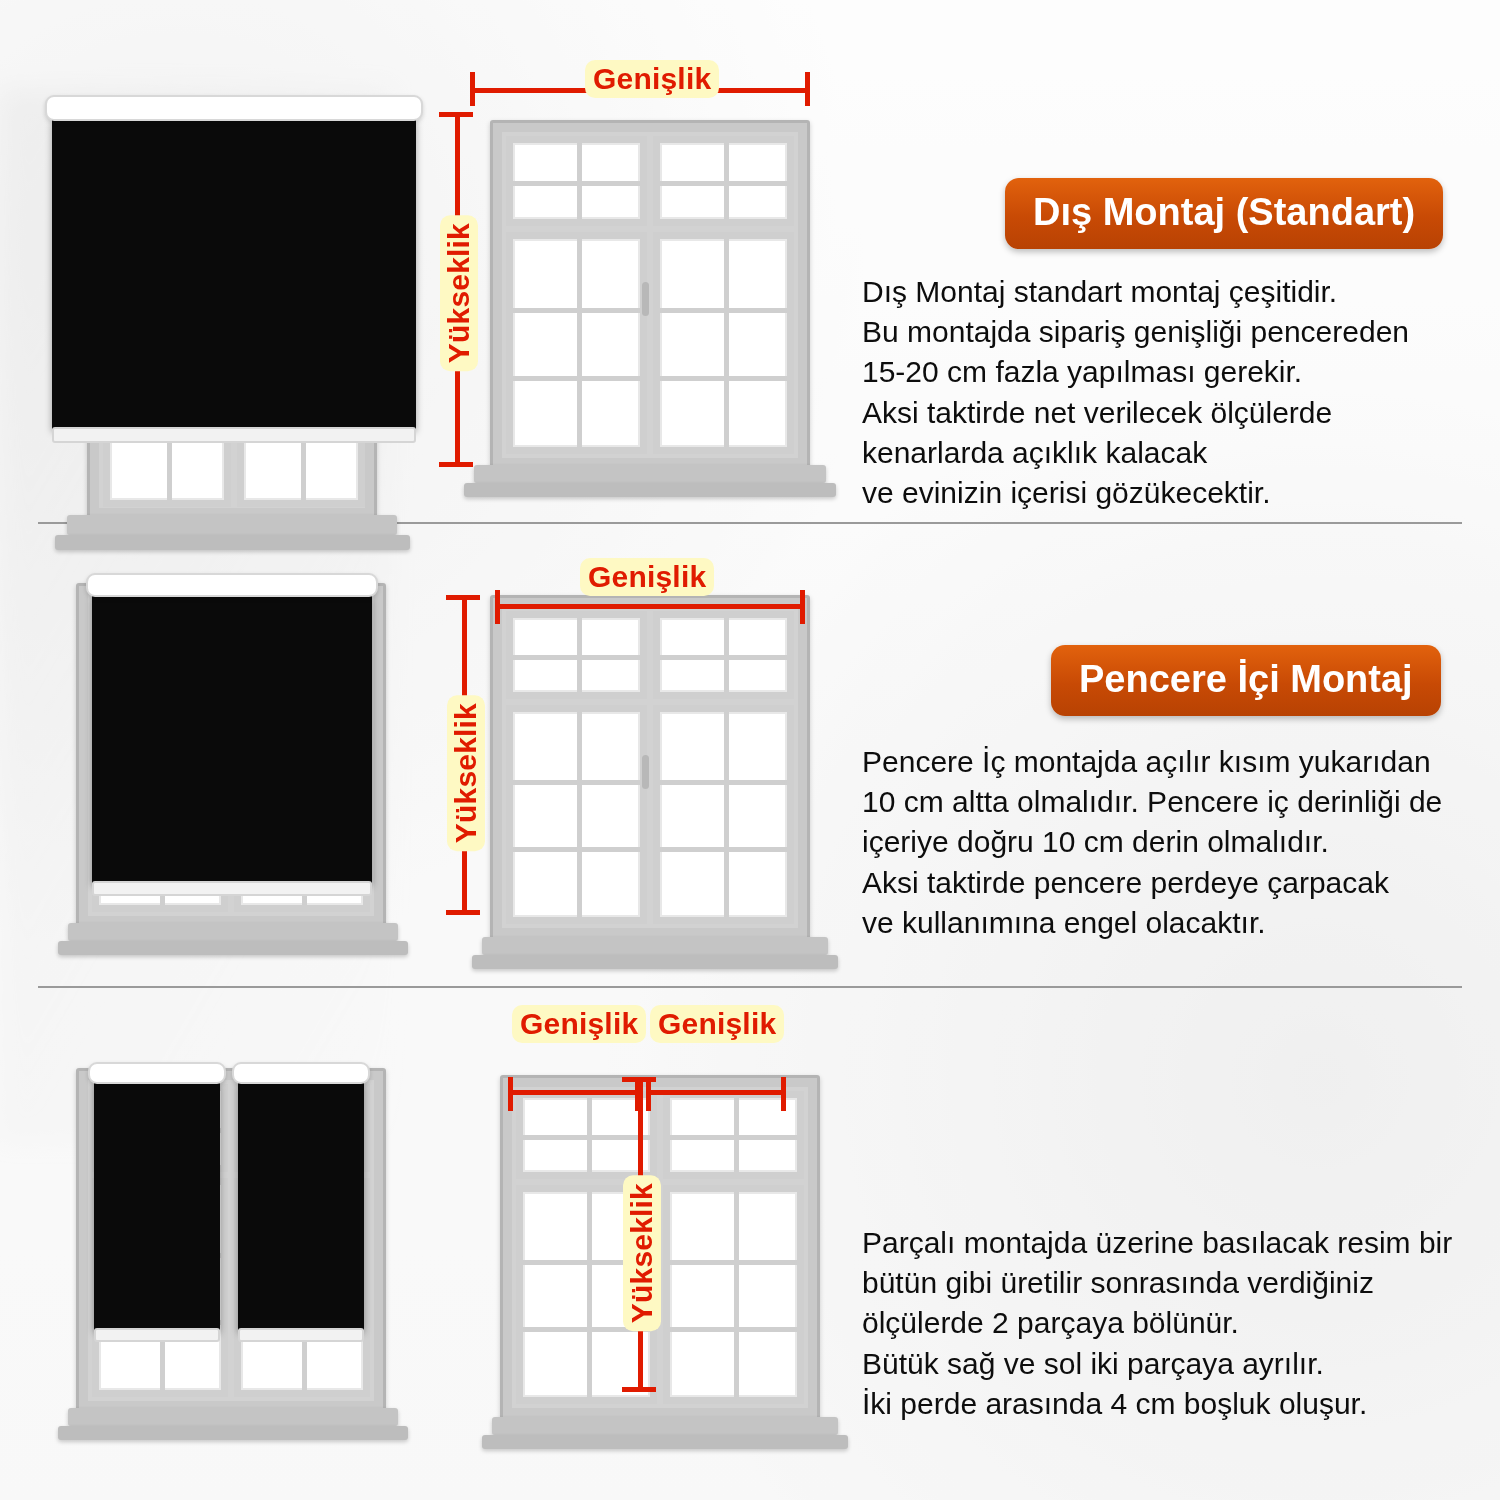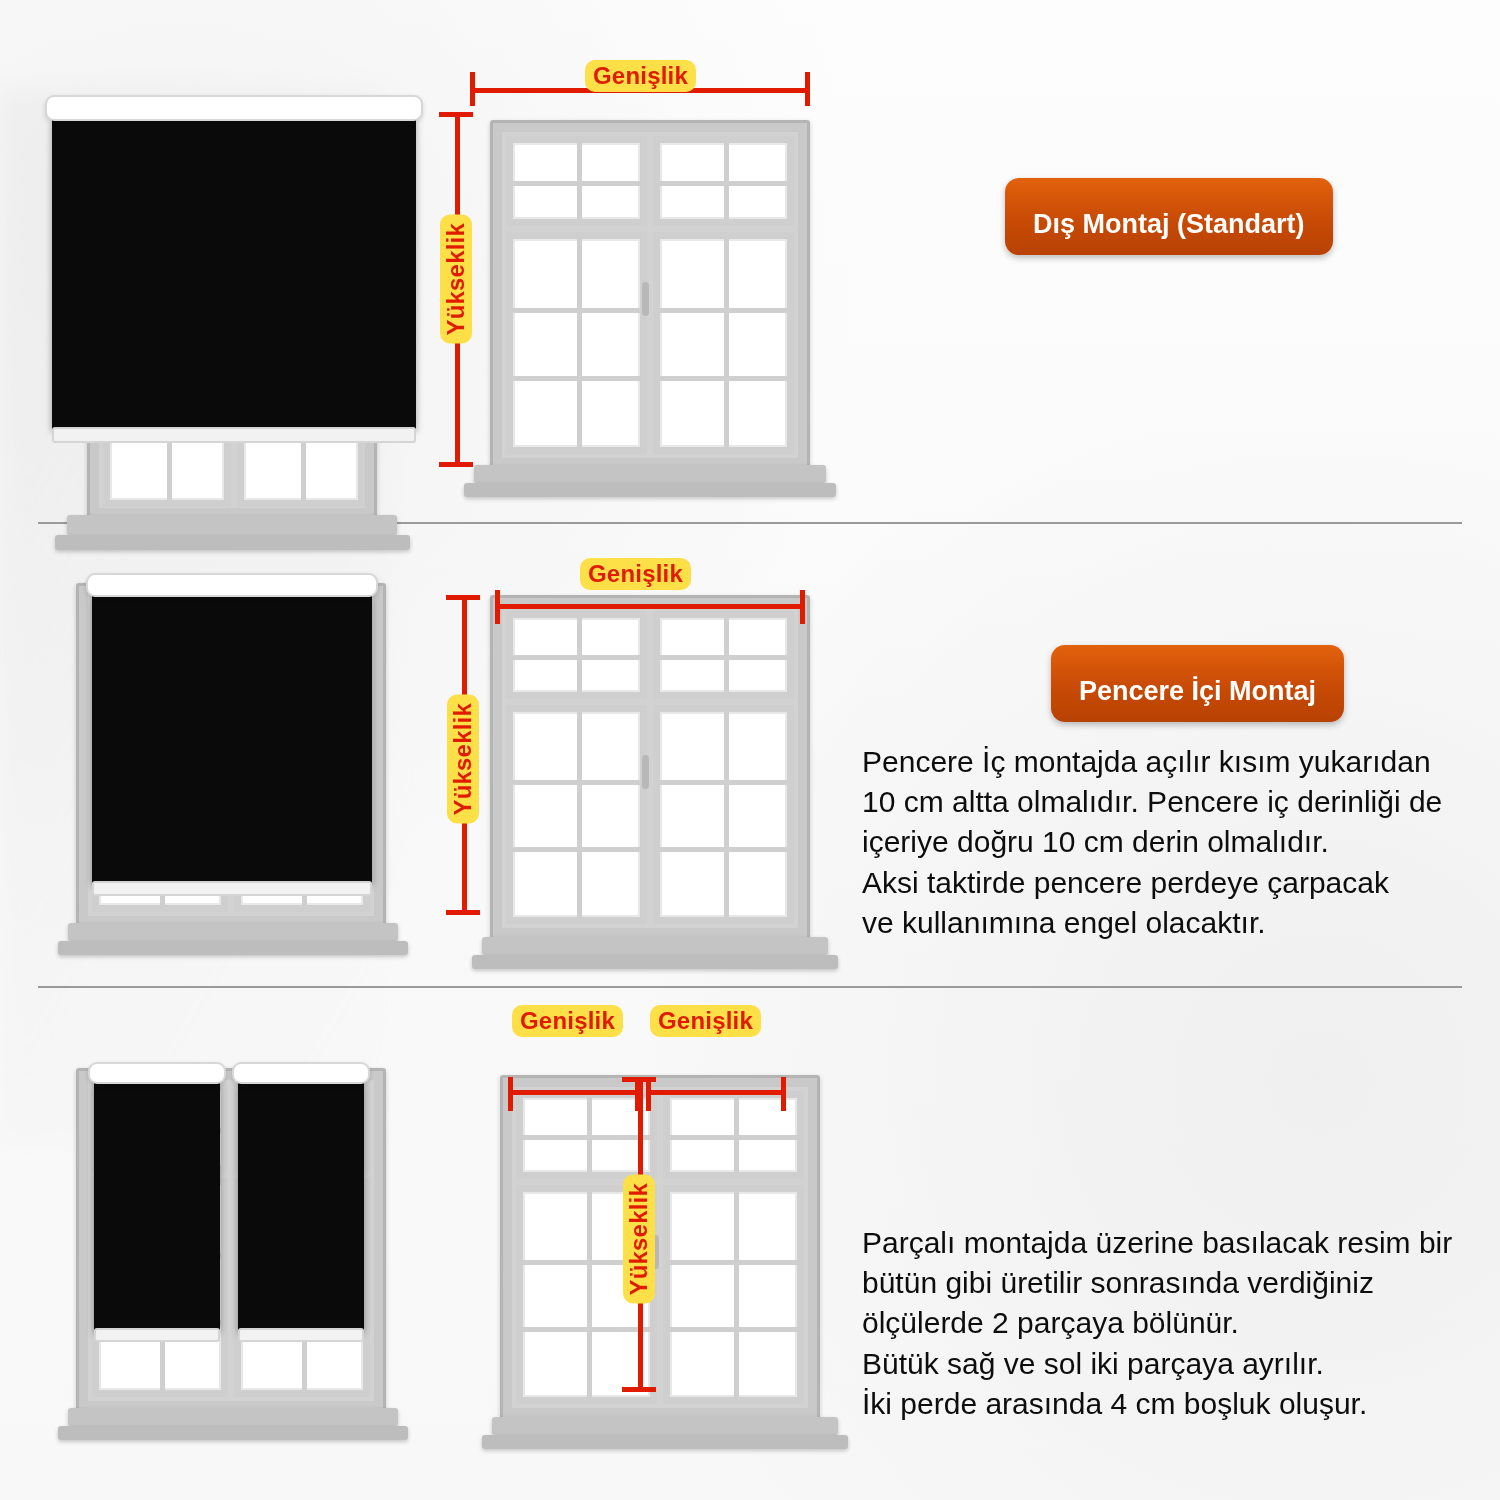--- a/index.html
+++ b/index.html
@@ -163,42 +163,42 @@
   .cap-h {
     position: absolute;
     height: 5px;
     width: 34px;
     background: #e01b00;
   }
   .meas-label {
     position: absolute;
     color: #e01b00;
     font-weight: bold;
-    font-size: 24px;
-    background: #fde047;
+    font-size: 30px;
+    background: #fef9c3;
     padding: 2px 8px;
     border-radius: 10px;
     white-space: nowrap;
     letter-spacing: 0.2px;
   }
   .meas-label.vertical {
     writing-mode: vertical-rl;
     transform: rotate(180deg);
     padding: 8px 2px;
   }
 
   
   .badge {
     position: absolute;
     background: linear-gradient(180deg, #e2620d 0%, #c84a05 55%, #b84203 100%);
     color: #ffffff;
     font-weight: bold;
-    font-size: 27px;
+    font-size: 38px;
     border-radius: 14px;
-    padding: 31px 28px 15px 28px;
+    padding: 13px 28px 15px 28px;
     box-shadow: 0 3px 6px rgba(0,0,0,0.25);
     white-space: nowrap;
     z-index: 9;
   }
   .body-text {
     position: absolute;
     color: #0d0d0d;
     font-size: 30px;
     line-height: 1.34;
     white-space: pre-line;
@@ -302,20 +302,26 @@
       <div class="meas-label" style="left:585px; top:60px;">Genişlik</div>
     </div>
     <div class="meas">
       <div class="meas-line-v" style="left:455px; top:112px; height:355px;"></div>
       <div class="cap-h" style="left:439px; top:112px;"></div>
       <div class="cap-h" style="left:439px; top:462px;"></div>
       <div class="meas-label vertical" style="left:440px; top:215px;">Yükseklik</div>
     </div>
 
     <div class="badge" style="left:1005px; top:178px;">Dış Montaj (Standart)</div>
+    <div class="body-text" style="left:862px; top:272px; width:620px;">Dış Montaj standart montaj çeşitidir.
+Bu montajda sipariş genişliği pencereden
+15-20 cm fazla yapılması gerekir.
+Aksi taktirde net verilecek ölçülerde
+kenarlarda açıklık kalacak
+ve evinizin içerisi gözükecektir.</div>
   </div>
 
   <div class="row row-2">
 
     <div class="win" style="left:68px; top:45px; width:330px; height:365px;">
       <div class="win-frame" style="left:8px; top:18px; width:310px; height:345px;">
         <div class="win-inner">
           <div class="sash" style="left:4px; top:4px; width:136px; height:88px;">
             <div class="pane-grid">
               <div class="v" style="left:50%"></div>

